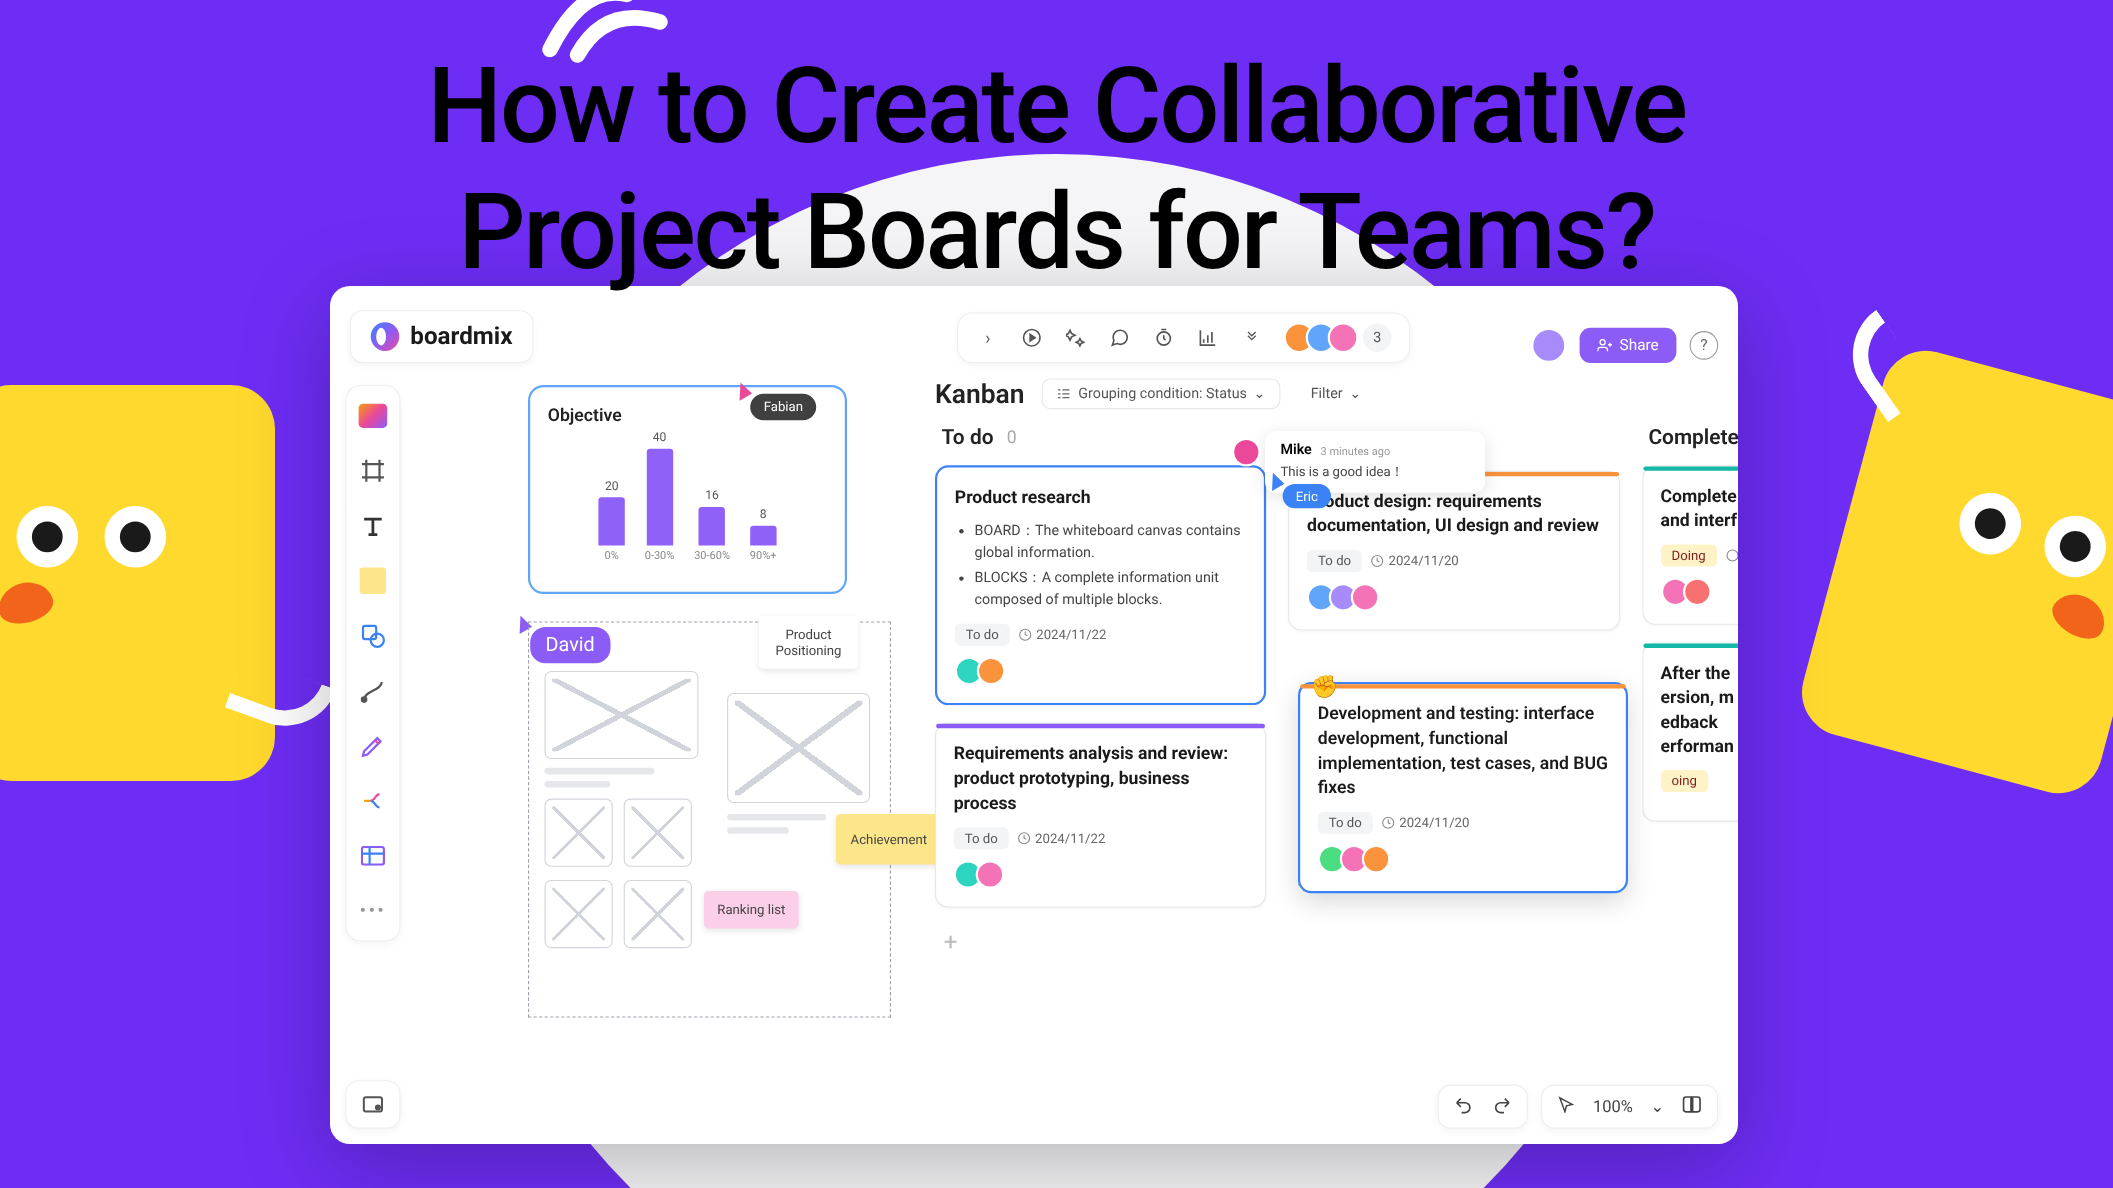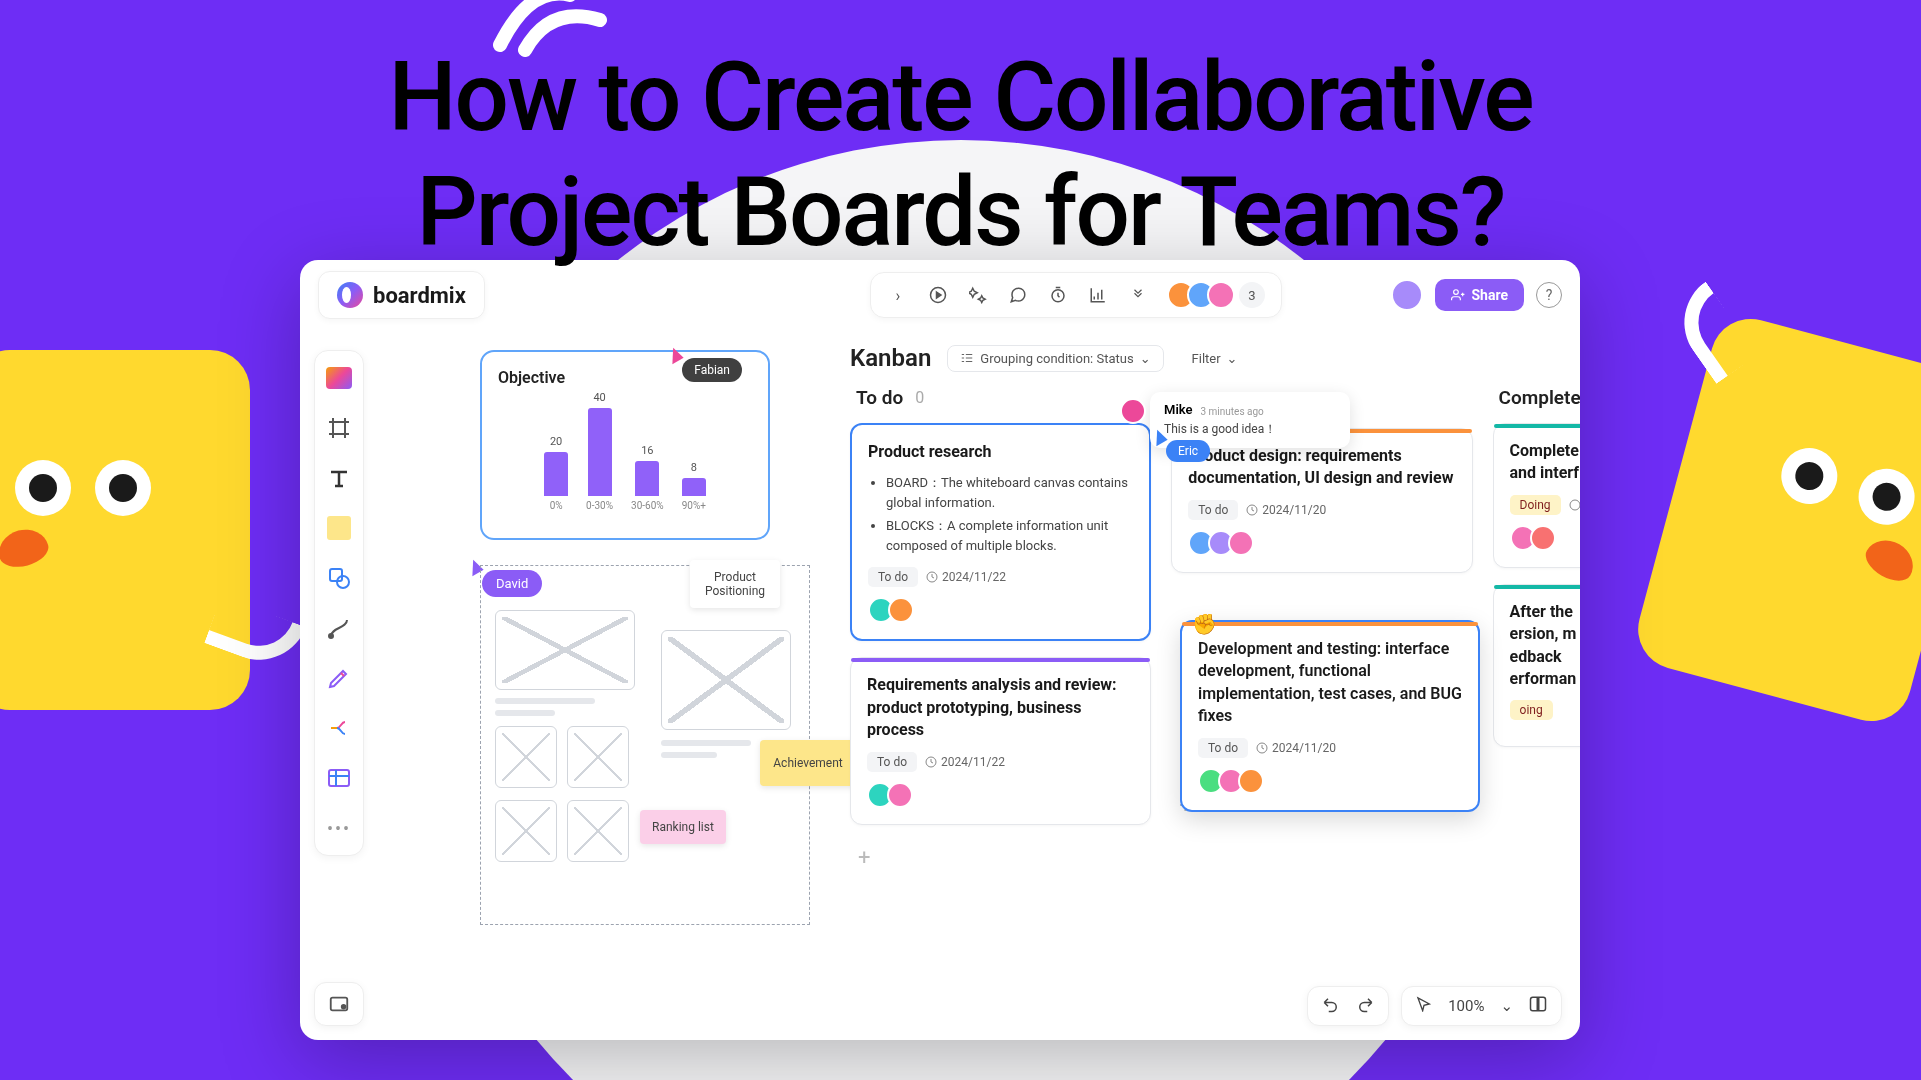--- a/index.html
+++ b/index.html
@@ -15,50 +15,50 @@
 .char .eye{width:56px;height:56px;background:#fff;border-radius:50%;position:absolute;top:110px}
 .char .eye.l{left:45px}.char .eye.r{left:125px}
 .char .pupil{width:28px;height:28px;background:#1a1a1a;border-radius:50%;position:absolute;top:14px;left:14px}
 .char .beak{width:50px;height:36px;background:#f26419;border-radius:50% 50% 50% 50%/60% 60% 40% 40%;position:absolute;top:180px;left:28px;transform:rotate(-15deg)}
 .char .arm{position:absolute;width:90px;height:50px;border:14px solid #fff;border-top:none;border-left:none;border-radius:0 0 60px 0}
 .char-left .arm{right:-50px;bottom:50px;transform:rotate(20deg)}
 .char-right .arm{right:-50px;bottom:310px;transform:rotate(-40deg)}
 .squiggle{position:absolute;width:70px;height:40px;border:12px solid #fff;border-bottom:none;border-left:none;border-radius:0 40px 0 0}
 .squiggle-r{right:340px;top:310px;transform:rotate(25deg)}
 .app{position:absolute;left:300px;top:260px;width:1280px;height:780px;background:#fff;border-radius:18px;box-shadow:0 20px 80px rgba(0,0,0,.25);overflow:hidden}
-.app-header{height:70px;display:flex;align-items:center;padding:0 18px;gap:14px;position:relative}
+.app-header{height:70px;display:flex;align-items:flex-end;padding:0 18px;gap:14px;position:relative}
 .logo{display:flex;align-items:center;gap:10px;background:#fff;border:1px solid #eee;border-radius:12px;padding:10px 18px;box-shadow:0 2px 6px rgba(0,0,0,.04)}
 .logo-mark{width:26px;height:26px;background:linear-gradient(135deg,#3b82f6,#8b5cf6,#ec4899);border-radius:50%;position:relative}
 .logo-mark::before{content:"";position:absolute;inset:5px 12px 5px 5px;background:#fff;border-radius:50%}
 .logo-text{font-weight:700;font-size:22px;color:#1a1a1a}
 .toolbar-center{position:absolute;left:570px;display:flex;align-items:center;gap:18px;background:#fff;border:1px solid #eee;border-radius:14px;padding:8px 16px;box-shadow:0 2px 6px rgba(0,0,0,.04)}
 .tb-icon{width:22px;height:22px;display:flex;align-items:center;justify-content:center;color:#555;cursor:pointer}
 .avatars{display:flex;align-items:center}
 .avatar{width:28px;height:28px;border-radius:50%;border:2px solid #fff;margin-left:-8px}
 .avatar:first-child{margin-left:0}
 .av-green{background:#4ade80}.av-blue{background:#60a5fa}.av-pink{background:#f472b6}.av-orange{background:#fb923c}.av-purple{background:#a78bfa}.av-teal{background:#2dd4bf}.av-red{background:#f87171}
 .count-badge{width:26px;height:26px;border-radius:50%;background:#f3f4f6;color:#555;font-size:13px;display:flex;align-items:center;justify-content:center;margin-left:4px}
-.share-btn{background:#8b5cf6;color:#fff;border:none;border-radius:10px;padding:8px 16px;font-size:14px;font-weight:700;display:flex;align-items:center;gap:6px;cursor:pointer}
+.share-btn{background:#8b5cf6;color:#fff;border:none;border-radius:10px;padding:8px 16px;font-size:14px;font-weight:400;display:flex;align-items:center;gap:6px;cursor:pointer}
 .help{width:26px;height:26px;border:1.5px solid #999;border-radius:50%;display:flex;align-items:center;justify-content:center;font-size:14px;color:#666;cursor:pointer}
 .header-right{position:absolute;right:18px;display:flex;align-items:center;gap:12px}
 .left-toolbar{position:absolute;left:14px;top:90px;width:50px;background:#fff;border:1px solid #eee;border-radius:14px;padding:12px 0;display:flex;flex-direction:column;align-items:center;gap:20px;box-shadow:0 2px 8px rgba(0,0,0,.05)}
 .lt-item{width:30px;height:30px;display:flex;align-items:center;justify-content:center;color:#555;cursor:pointer;font-size:20px}
 .lt-gradient{width:26px;height:22px;background:linear-gradient(135deg,#f59e0b,#ec4899,#8b5cf6);border-radius:4px}
 .lt-sticky{width:24px;height:24px;background:#fde68a;border-radius:3px}
 .lt-more{font-size:18px;letter-spacing:2px;color:#999}
 .left-corner{position:absolute;left:14px;bottom:14px;width:50px;height:44px;background:#fff;border:1px solid #eee;border-radius:12px;display:flex;align-items:center;justify-content:center;box-shadow:0 2px 8px rgba(0,0,0,.05);cursor:pointer}
 .canvas{position:absolute;left:80px;top:80px;right:0;bottom:0;background-image:radial-gradient(#e5e5e5 1px,transparent 1px);background-size:18px 18px}
 .obj-card{position:absolute;left:100px;top:10px;width:290px;height:190px;background:#fff;border:2px solid #60a5fa;border-radius:14px;padding:16px}
 .obj-title{font-weight:600;font-size:16px;color:#222;margin-bottom:14px}
 .cursor-fabian{position:absolute;right:26px;top:6px}
 .cursor-ptr{width:0;height:0;border-left:9px solid transparent;border-right:4px solid transparent;border-bottom:14px solid #ec4899;transform:rotate(-30deg);position:absolute;left:-14px;top:-10px}
 .cursor-lbl{background:#404040;color:#fff;font-size:12px;padding:5px 12px;border-radius:12px}
 .cursor-david{position:absolute;left:102px;top:230px}
 .cursor-david .cursor-ptr{border-bottom-color:#8b5cf6}
-.cursor-david .cursor-lbl{background:#8b5cf6;padding:6px 14px;border-radius:14px;font-size:13px}
+.cursor-david .cursor-lbl{background:#8b5cf6;padding:6px 14px;border-radius:14px;font-size:18px}
 .bars{display:flex;align-items:flex-end;gap:18px;height:110px;justify-content:center}
 .bar-g{display:flex;flex-direction:column;align-items:center;gap:4px}
 .bar{width:24px;background:#9061f9;border-radius:3px 3px 0 0}
 .bar-v{font-size:11px;color:#555}
 .bar-l{font-size:10px;color:#888}
 .wire-group{position:absolute;left:100px;top:225px;width:330px;height:360px;border:1.5px dashed #9ca3af;padding:14px}
 .wire-box{background:#fff;border:1px solid #d1d5db;border-radius:6px;position:absolute}
 .wire-box .x{position:absolute;inset:6px;background:linear-gradient(to bottom right,transparent 48%,#d1d5db 48%,#d1d5db 52%,transparent 52%),linear-gradient(to bottom left,transparent 48%,#d1d5db 48%,#d1d5db 52%,transparent 52%)}
 .wb1{left:14px;top:44px;width:140px;height:80px}
 .wb2{left:14px;top:160px;width:62px;height:62px}

